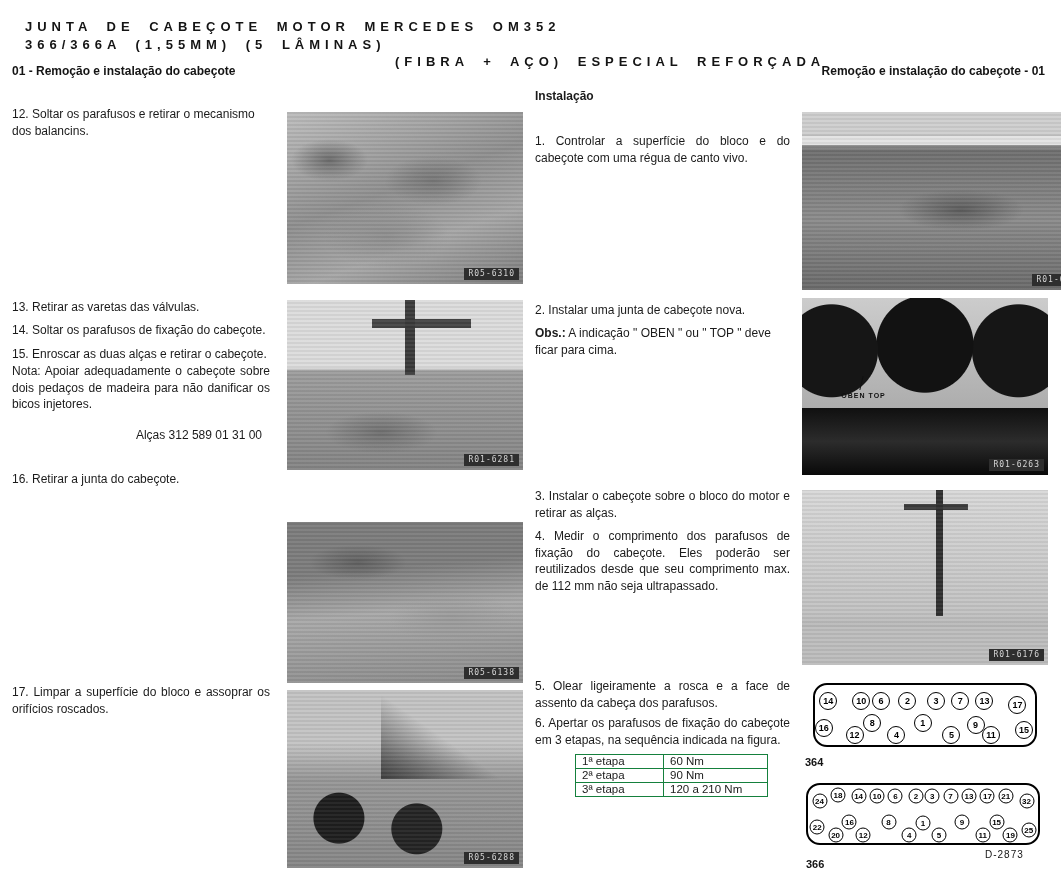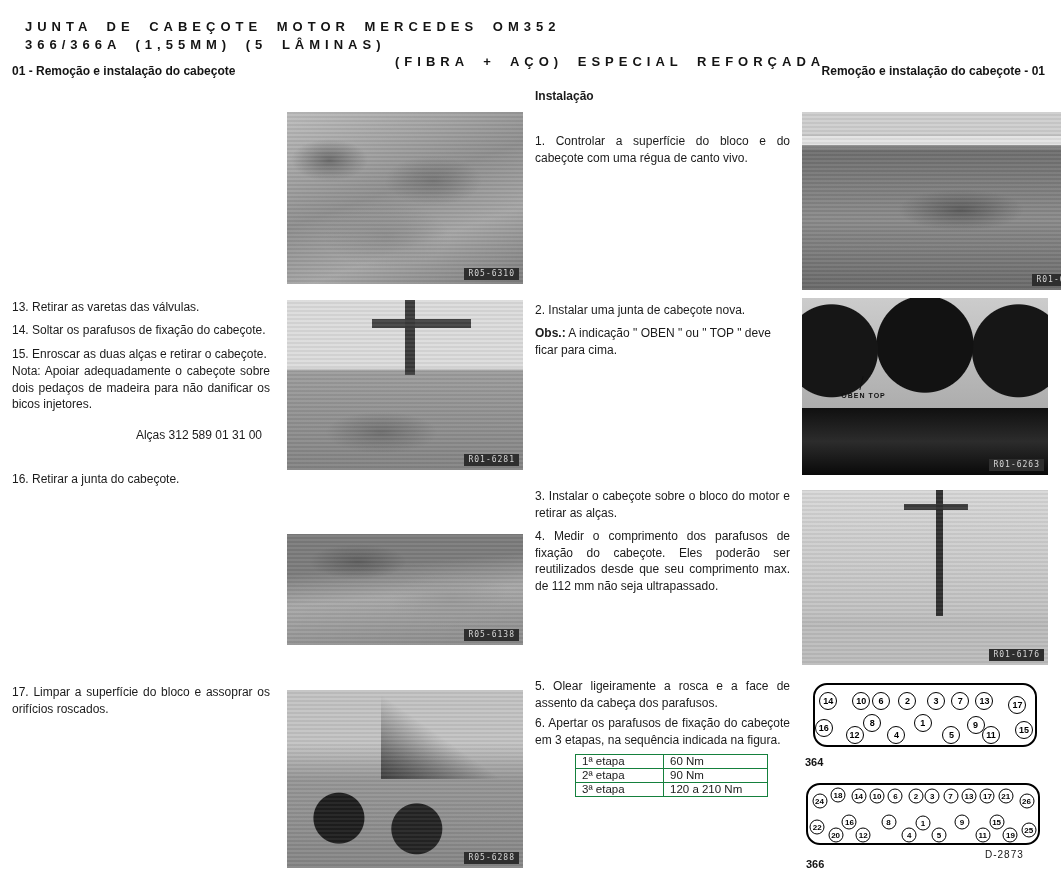--- a/index.html
+++ b/index.html
@@ -119,37 +119,38 @@
 <div id="page">
 
   <div class="doc-title">
     <div>JUNTA DE CABEÇOTE MOTOR MERCEDES OM352</div>
     <div>366/366A (1,55MM) (5 LÂMINAS)</div>
   </div>
   <div class="doc-subtitle">(FIBRA + AÇO) ESPECIAL REFORÇADA</div>
   <div class="hdr-left">01 - Remoção e instalação do cabeçote</div>
   <div class="hdr-right">Remoção e instalação do cabeçote - 01</div>
 
+  <p class="txt leftcol" style="top:106px;">12. Soltar os parafusos e retirar o mecanismo dos balancins.</p>
   <p class="txt leftcol" style="top:299px;">13. Retirar as varetas das válvulas.</p>
   <p class="txt leftcol" style="top:322px;">14. Soltar os parafusos de fixação do cabeçote.</p>
   <p class="txt leftcol" style="top:346px;">15. Enroscar as duas alças e retirar o cabeçote.</p>
   <p class="txt leftcol just" style="top:363px;">Nota: Apoiar adequadamente o cabeçote sobre dois pedaços de madeira para não danificar os bicos injetores.</p>
   <p class="txt leftcol right-align" style="top:427px;">Alças 312 589 01 31 00</p>
   <p class="txt leftcol" style="top:471px;">16. Retirar a junta do cabeçote.</p>
   <p class="txt leftcol just" style="top:684px;">17. Limpar a superfície do bloco e assoprar os orifícios roscados.</p>
 
   <div class="photo m1" style="left:287px; top:112px; width:236px; height:172px;">
     <div class="grain"></div>
     <span class="plabel">R05-6310</span>
   </div>
   <div class="photo m2" style="left:287px; top:300px; width:236px; height:170px;">
     <div class="grain"></div>
     <span class="plabel">R01-6281</span>
   </div>
-  <div class="photo m3" style="left:287px; top:534px; width:236px; height:111px;">
+  <div class="photo m3" style="left:287px; top:522px; width:236px; height:161px;">
     <div class="grain"></div>
     <span class="plabel">R05-6138</span>
   </div>
   <div class="photo m4" style="left:287px; top:690px; width:236px; height:178px;">
     <div class="grain"></div>
     <span class="plabel">R05-6288</span>
   </div>
 
   <p class="txt midcol inst-heading" style="top:88px;">Instalação</p>
   <p class="txt midcol just" style="top:133px;">1. Controlar a superfície do bloco e do cabeçote com uma régua de canto vivo.</p>
@@ -219,21 +220,21 @@
       <span class="bolt-circle" style="left: 13%; top: 18%;">18</span>
       <span class="bolt-circle" style="left: 22%; top: 19%;">14</span>
       <span class="bolt-circle" style="left: 30%; top: 19%;">10</span>
       <span class="bolt-circle" style="left: 38%; top: 19%;">6</span>
       <span class="bolt-circle" style="left: 47%; top: 19%;">2</span>
       <span class="bolt-circle" style="left: 54%; top: 19%;">3</span>
       <span class="bolt-circle" style="left: 62%; top: 19%;">7</span>
       <span class="bolt-circle" style="left: 70%; top: 19%;">13</span>
       <span class="bolt-circle" style="left: 78%; top: 19%;">17</span>
       <span class="bolt-circle" style="left: 86%; top: 19%;">21</span>
-      <span class="bolt-circle" style="left: 95%; top: 27%;">26</span>
+      <span class="bolt-circle" style="left: 95%; top: 27%;">32</span>
       <span class="bolt-circle" style="left: 4%; top: 73%;">22</span>
       <span class="bolt-circle" style="left: 12%; top: 86%;">20</span>
       <span class="bolt-circle" style="left: 18%; top: 63%;">16</span>
       <span class="bolt-circle" style="left: 24%; top: 87%;">12</span>
       <span class="bolt-circle" style="left: 35%; top: 63%;">8</span>
       <span class="bolt-circle" style="left: 44%; top: 87%;">4</span>
       <span class="bolt-circle" style="left: 50%; top: 65%;">1</span>
       <span class="bolt-circle" style="left: 57%; top: 86%;">5</span>
       <span class="bolt-circle" style="left: 67%; top: 63%;">9</span>
       <span class="bolt-circle" style="left: 76%; top: 87%;">11</span>

